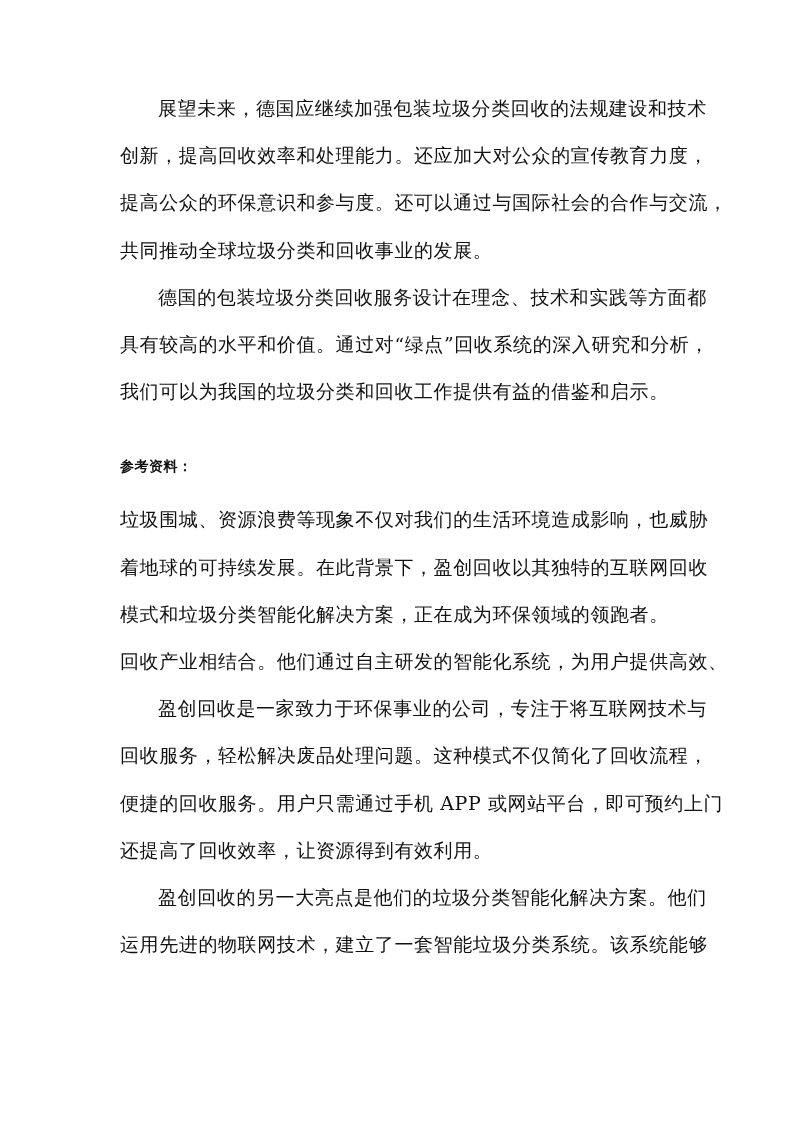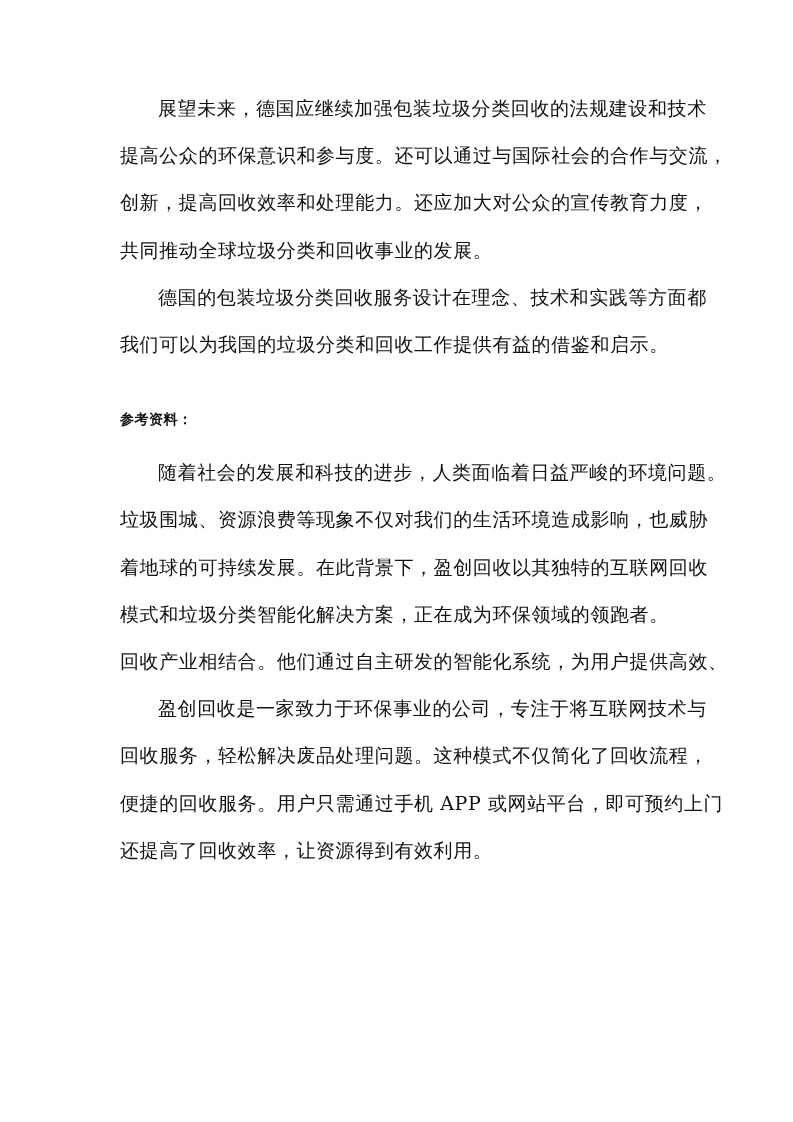--- a/index.html
+++ b/index.html
@@ -45,41 +45,45 @@
       white-space: nowrap;
     }
   </style>
 </head>
 <body>
 
 <div class="page">
 
   <p class="para">
     <span class="line">展望未来，德国应继续加强包装垃圾分类回收的法规建设和技术</span>
+    <span class="line" style="text-indent:0">创新，提高回收效率和处理能力。还应加大对公众的宣传教育力度，</span>
     <span class="line" style="text-indent:0">提高公众的环保意识和参与度。还可以通过与国际社会的合作与交流，</span>
-    <span class="line" style="text-indent:0">创新，提高回收效率和处理能力。还应加大对公众的宣传教育力度，</span>
     <span class="line" style="text-indent:0">共同推动全球垃圾分类和回收事业的发展。</span>
   </p>
 
   <p class="para">
     <span class="line">德国的包装垃圾分类回收服务设计在理念、技术和实践等方面都</span>
+    <span class="line" style="text-indent:0">具有较高的水平和价值。通过对“绿点”回收系统的深入研究和分析，</span>
     <span class="line" style="text-indent:0">我们可以为我国的垃圾分类和回收工作提供有益的借鉴和启示。</span>
   </p>
 
   <h2 class="heading">参考资料：</h2>
 
   <p class="para">
-    <span class="line">随着社会的发展和科技的进步，人类面临着日益严峻的环境问题。</span>
     <span class="line" style="text-indent:0">垃圾围城、资源浪费等现象不仅对我们的生活环境造成影响，也威胁</span>
     <span class="line" style="text-indent:0">着地球的可持续发展。在此背景下，盈创回收以其独特的互联网回收</span>
     <span class="line" style="text-indent:0">模式和垃圾分类智能化解决方案，正在成为环保领域的领跑者。</span>
   </p>
 
   <p class="para">
     <span class="line" style="text-indent:0">回收产业相结合。他们通过自主研发的智能化系统，为用户提供高效、</span>
     <span class="line">盈创回收是一家致力于环保事业的公司，专注于将互联网技术与</span>
     <span class="line" style="text-indent:0">回收服务，轻松解决废品处理问题。这种模式不仅简化了回收流程，</span>
     <span class="line" style="text-indent:0">便捷的回收服务。用户只需通过手机 APP 或网站平台，即可预约上门</span>
     <span class="line" style="text-indent:0">还提高了回收效率，让资源得到有效利用。</span>
   </p>
 
+  <p class="para">
+    <span class="line">盈创回收的另一大亮点是他们的垃圾分类智能化解决方案。他们</span>
+    <span class="line" style="text-indent:0">运用先进的物联网技术，建立了一套智能垃圾分类系统。该系统能够</span>
+  </p>
 
 </div>
 
 </body></html>

